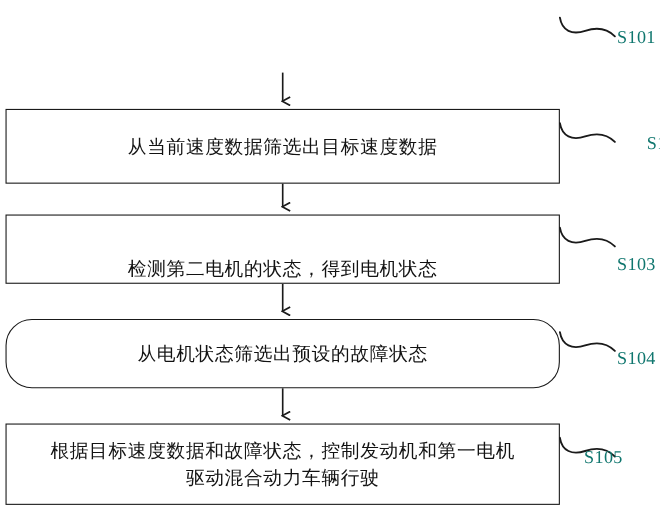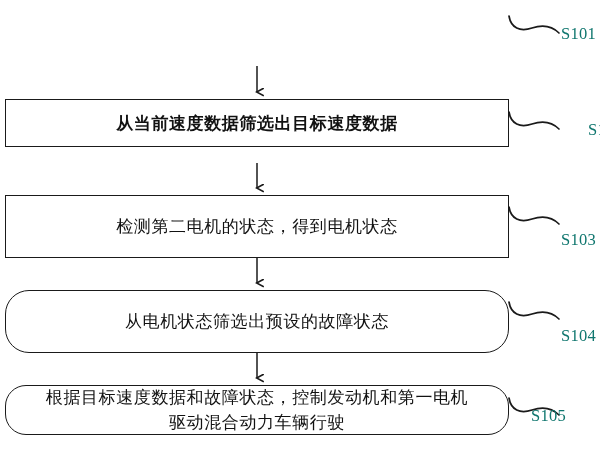--- a/index.html
+++ b/index.html
@@ -75,45 +75,45 @@
     <line x1="257" y1="163" x2="257" y2="188" stroke="#1a1a1a" stroke-width="1.5" marker-end="url(#arrowhead)"></line>
     <line x1="257" y1="258" x2="257" y2="283" stroke="#1a1a1a" stroke-width="1.5" marker-end="url(#arrowhead)"></line>
     <line x1="257" y1="353" x2="257" y2="378" stroke="#1a1a1a" stroke-width="1.5" marker-end="url(#arrowhead)"></line>
   </svg>
 
   <svg class="leader" style="left:508px; top:14px;" width="54" height="28" viewBox="0 0 54 28" xmlns="http://www.w3.org/2000/svg">
     <path d="M1,2 C3,14 12,18 24,14 C36,10 44,12 51,19" fill="none" stroke="#1a1a1a" stroke-width="1.7" stroke-linecap="round"></path>
   </svg>
   <span class="step-label" style="left:561px; top:24px;">S101</span>
 
-  <div class="step-box" style="top:99px; height:48px;font-weight:bold;">
+  <div class="step-box" style="top:99px; height:68px;">
     <span class="step-text">从当前速度数据筛选出目标速度数据</span>
   </div>
   <svg class="leader" style="left:508px; top:110px;" width="54" height="28" viewBox="0 0 54 28" xmlns="http://www.w3.org/2000/svg">
     <path d="M1,2 C3,14 12,18 24,14 C36,10 44,12 51,19" fill="none" stroke="#1a1a1a" stroke-width="1.7" stroke-linecap="round"></path>
   </svg>
   <span class="step-label" style="left:588px; top:120px;">S102</span>
 
-  <div class="step-box" style="top:195px; height:63px;">
+  <div class="step-box" style="top:195px; height:63px;align-items:flex-end;">
     <span class="step-text">检测第二电机的状态，得到电机状态</span>
   </div>
   <svg class="leader" style="left:508px; top:205px;" width="54" height="28" viewBox="0 0 54 28" xmlns="http://www.w3.org/2000/svg">
     <path d="M1,2 C3,14 12,18 24,14 C36,10 44,12 51,19" fill="none" stroke="#1a1a1a" stroke-width="1.7" stroke-linecap="round"></path>
   </svg>
   <span class="step-label" style="left:561px; top:230px;">S103</span>
 
   <div class="step-box" style="top:290px; height:63px;border-radius:24px;">
     <span class="step-text">从电机状态筛选出预设的故障状态</span>
   </div>
   <svg class="leader" style="left:508px; top:300px;" width="54" height="28" viewBox="0 0 54 28" xmlns="http://www.w3.org/2000/svg">
     <path d="M1,2 C3,14 12,18 24,14 C36,10 44,12 51,19" fill="none" stroke="#1a1a1a" stroke-width="1.7" stroke-linecap="round"></path>
   </svg>
-  <span class="step-label" style="left:561px; top:326px;">S104</span>
+  <span class="step-label" style="left:561px; top:316px;">S104</span>
 
-  <div class="step-box" style="top:385px; height:50px;border-radius:21px;">
+  <div class="step-box" style="top:385px; height:74px;">
     <span class="step-text">根据目标速度数据和故障状态，控制发动机和第一电机
 驱动混合动力车辆行驶</span>
   </div>
   <svg class="leader" style="left:508px; top:396px;" width="54" height="28" viewBox="0 0 54 28" xmlns="http://www.w3.org/2000/svg">
     <path d="M1,2 C3,14 12,18 24,14 C36,10 44,12 51,19" fill="none" stroke="#1a1a1a" stroke-width="1.7" stroke-linecap="round"></path>
   </svg>
   <span class="step-label" style="left:531px; top:406px;">S105</span>
 
 </div>
 

